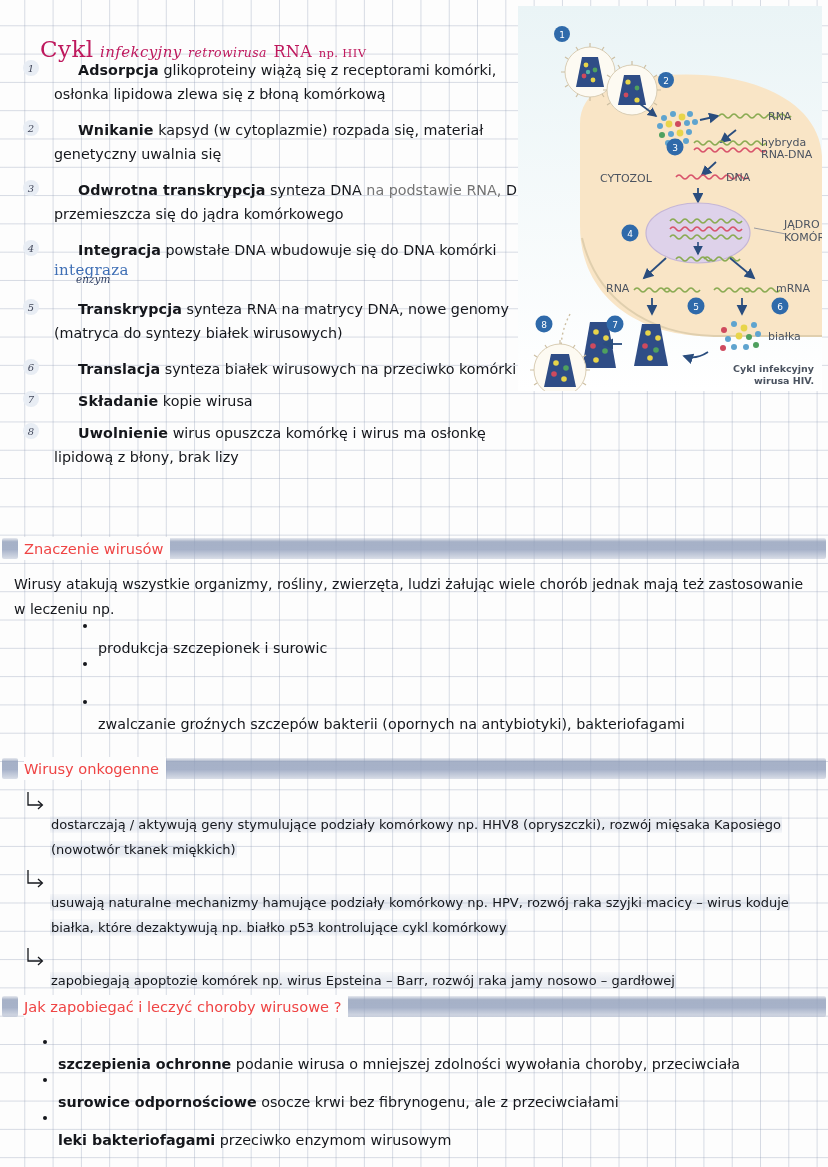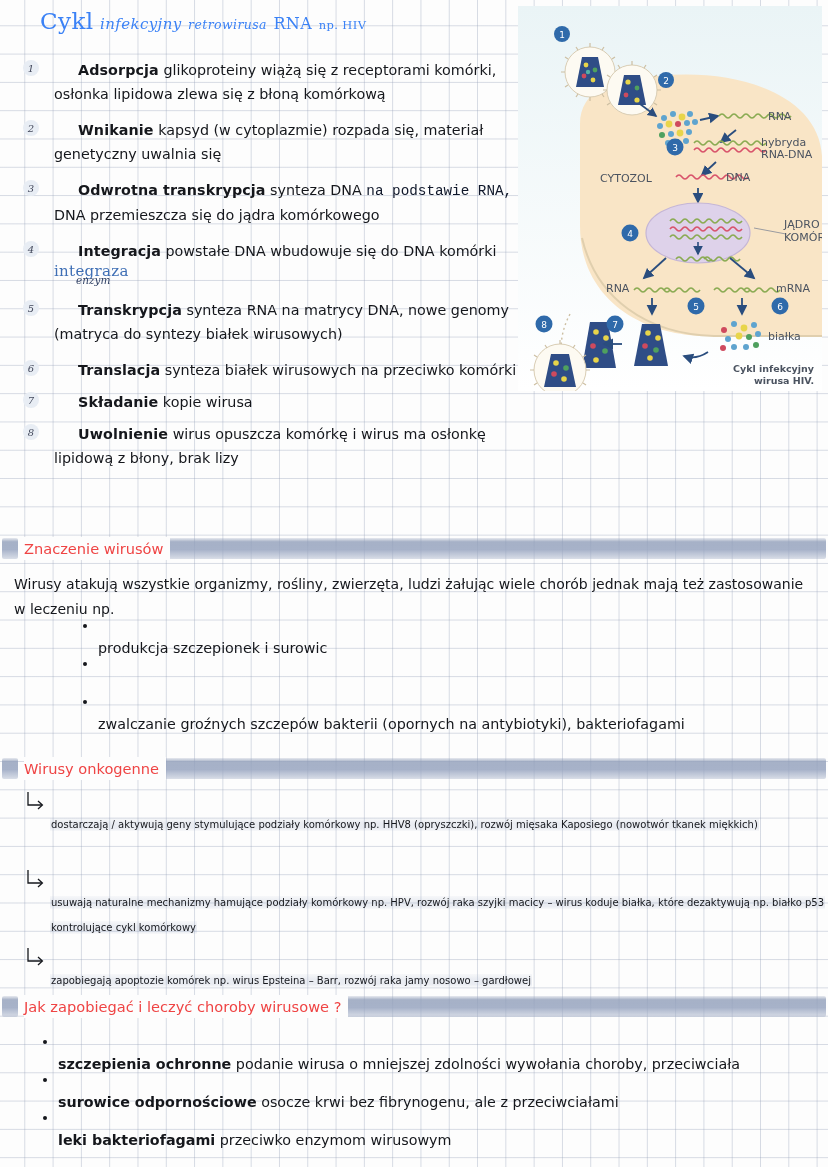--- a/index.html
+++ b/index.html
@@ -19,23 +19,23 @@
       linear-gradient(to right, rgba(150,162,185,0.38) 1px, transparent 1px),
       linear-gradient(to bottom, rgba(150,162,185,0.38) 1px, transparent 1px);
     background-size: 28.3px 28.3px;
     background-position: -4px -3px;
     z-index:0;
   }
   #page { position:absolute; inset:0; z-index:2; }
 
   
   .hand-title {
-    position:absolute; left:40px; top:8px;
+    position:absolute; left:40px; top:36px;
     font-family:"DejaVu Serif", serif;
-    font-size:19px; color:#3b82f6; letter-spacing:.4px;
+    font-size:19px; color:#be185d; letter-spacing:.4px;
     white-space:nowrap;
   }
   .hand-title .big { font-size:23px; }
   .hand-title .sm  { font-size:15px; font-style:italic; }
   .hand-title .xs  { font-size:12.5px; font-style:italic; }
   .hand-title .md  { font-size:16px; }
   .hand-title .tiny{ font-size:11.5px; }
 
   
   .steps { position:absolute; left:0; top:58px; width:540px; }
@@ -46,21 +46,21 @@
     background:#e8edf4;
     font-family:"DejaVu Serif", serif;
     font-size:10px; color:#41475a;
     display:flex; align-items:center; justify-content:center;
     font-style:italic;
   }
   .step-body {
     font-size:14.3px; line-height:24px; color:#15171c;
   }
   .step-body b { font-weight:bold; letter-spacing:.1px;padding-left:24px; }
-  .blue { color:#0f172a;font-family:Liberation Mono, monospace; }
+  .blue { color:#737373; }
 
   .enzyme-note { position:relative; margin-top:-2px; }
   .enzyme-note .ez-main {
     font-family:"DejaVu Serif", serif;
     font-size:15px; color:#3f6fb5; letter-spacing:.3px;
   }
   .enzyme-note .ez-sub {
     position:absolute; left:22px; top:13px;
     font-family:"DejaVu Serif", serif;
     font-size:10.5px; color:#2e3f63; font-style:italic;
@@ -107,21 +107,21 @@
   
   .alist { position:absolute; left:0; width:828px; }
   .aitem { position:relative; }
   .aitem .arrow {
     position:absolute; left:25px; top:0;
     width:22px; height:22px;
   }
   .aitem .arrow svg { display:block; }
   .aitem .atext {
     position:absolute; left:50px; top:22px;
-    width:778px; font-size:10px; line-height:25px; color:#15171c;
+    width:778px; font-size:13px; line-height:25px; color:#15171c;
   }
   .aitem .atext span.hl {
     background:linear-gradient(to bottom,
        rgba(150,165,195,.06) 0%,
        rgba(150,165,195,.19) 40%,
        rgba(150,165,195,.19) 80%,
        rgba(150,165,195,.05) 100%);
     box-decoration-break:clone; -webkit-box-decoration-break:clone;
     padding:1px 1px;
   }

